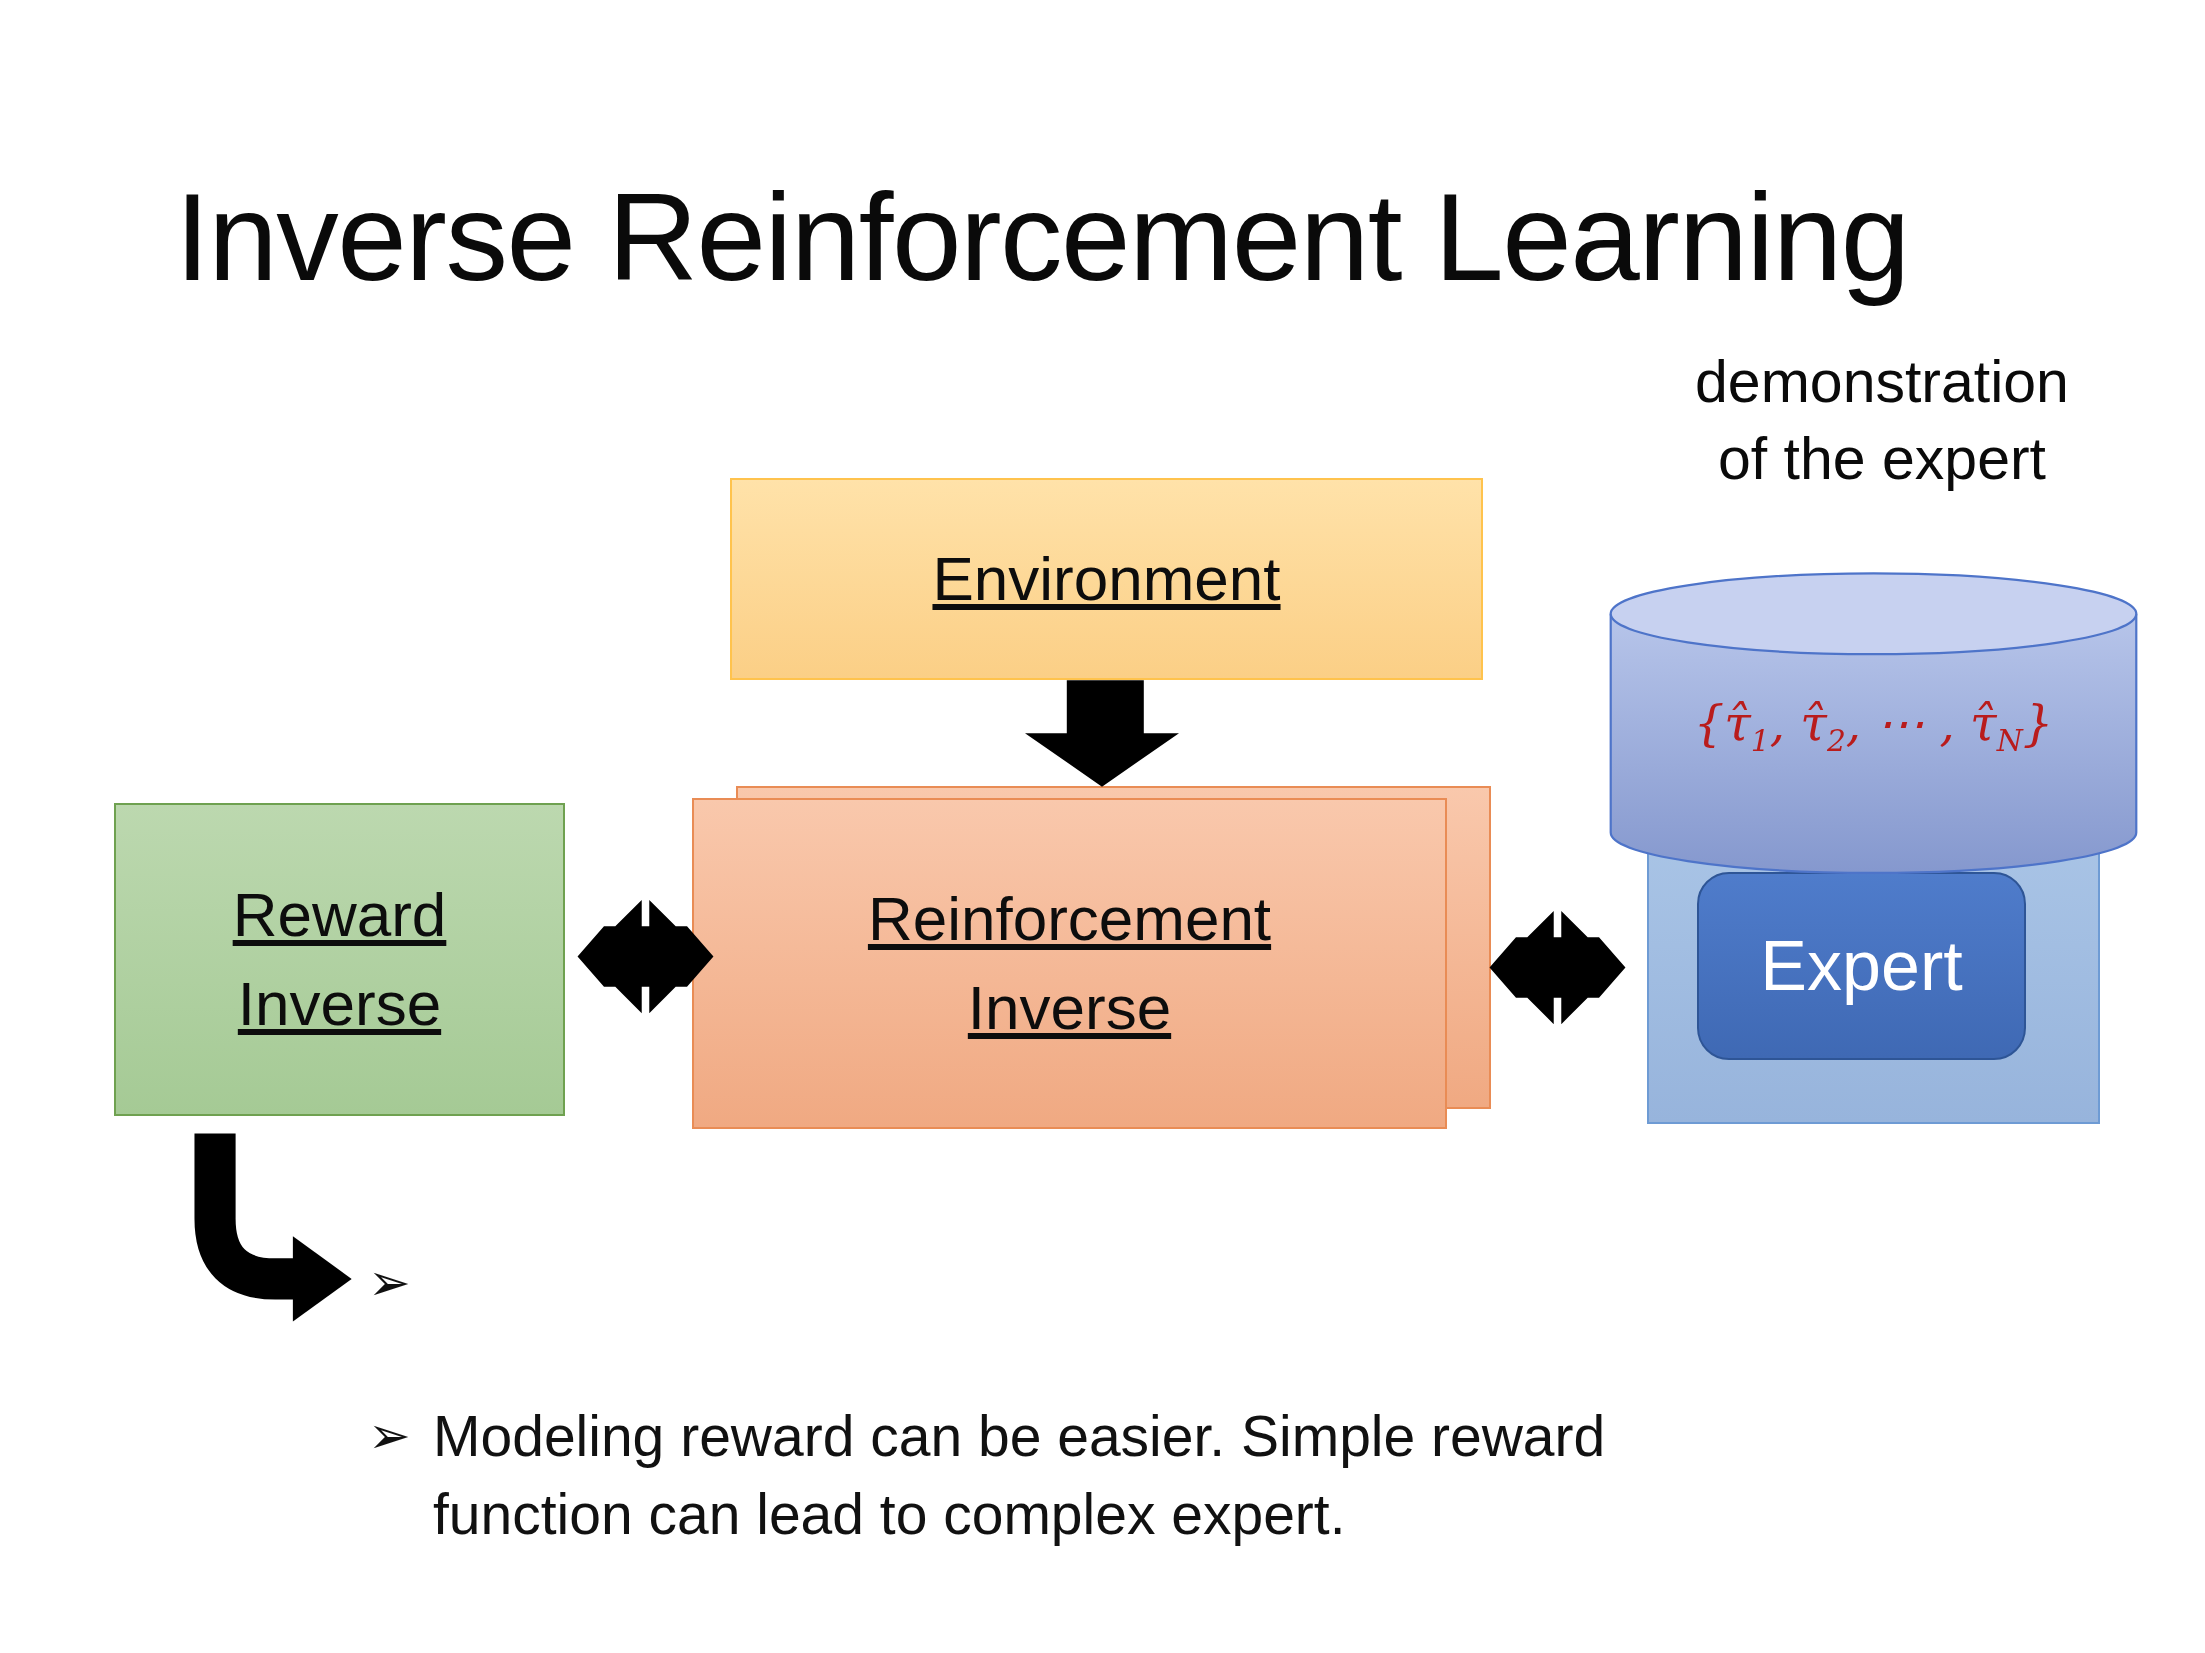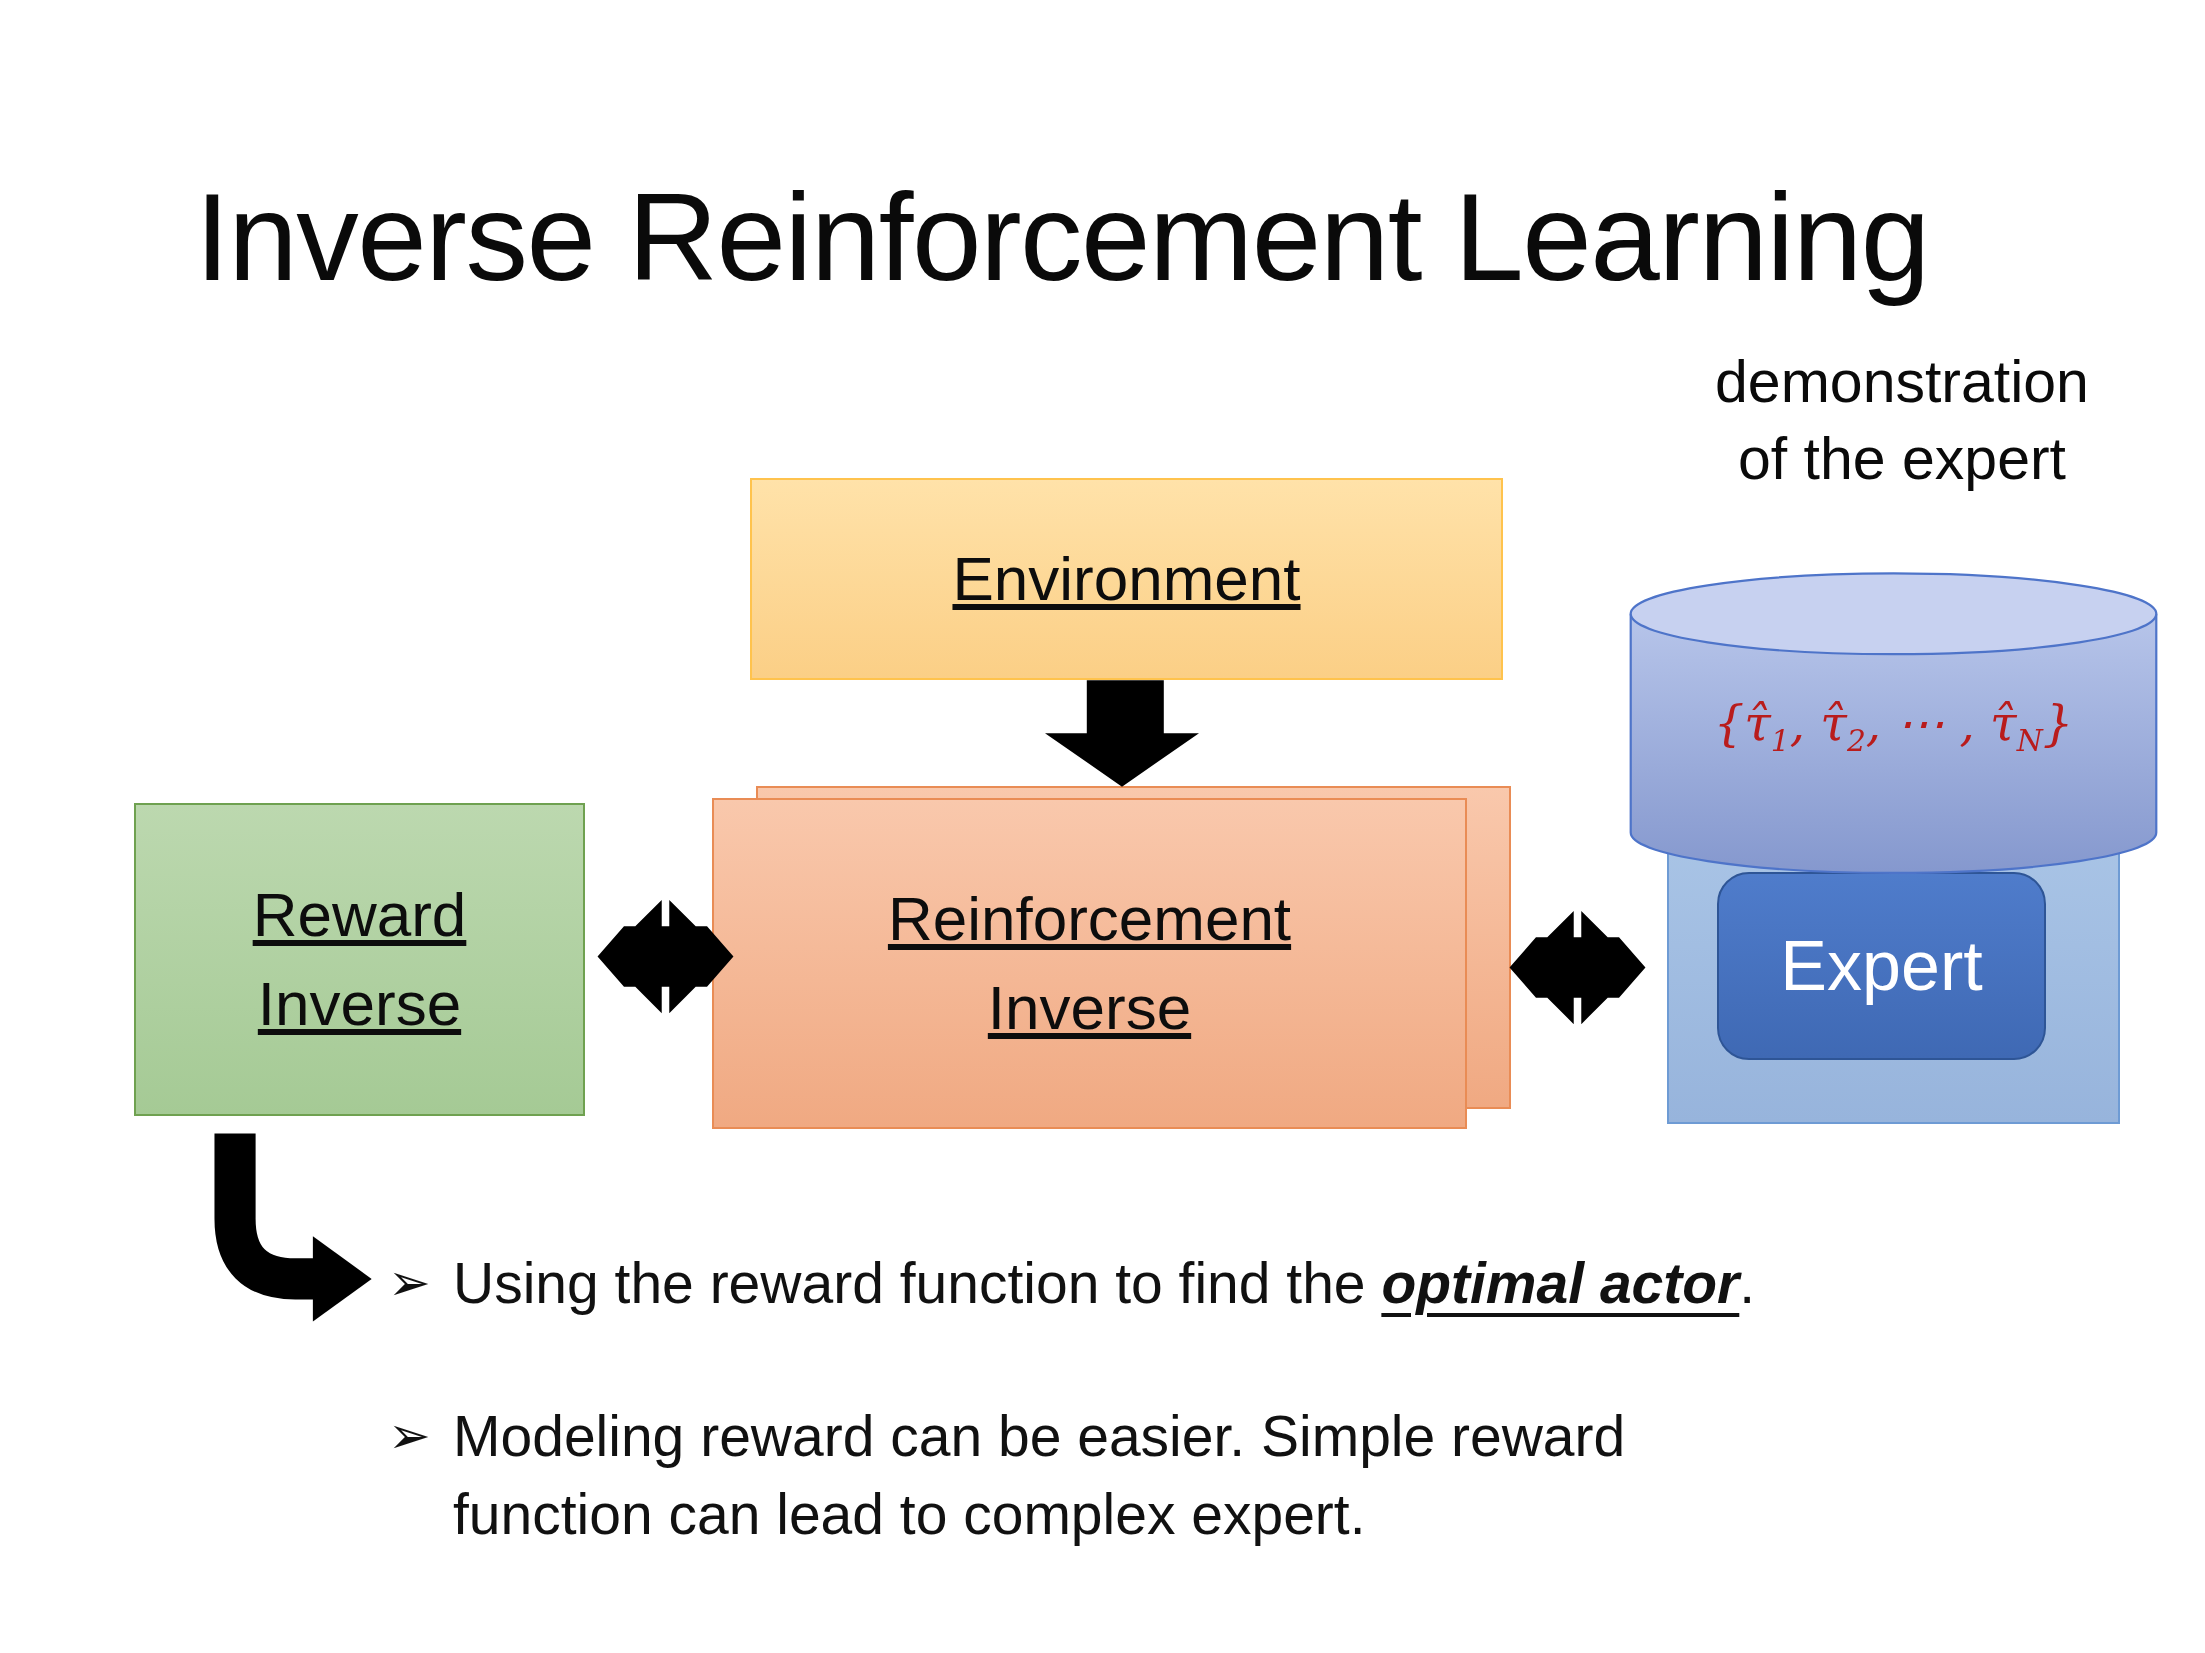--- a/index.html
+++ b/index.html
@@ -1,17 +1,17 @@
 <!DOCTYPE html>
 <html style="--env_fill_top: #FFE2A9; --env_fill_bottom: #FBCF86; --env_border: #FFC34D; --reward_fill_top: #BCD8AF; --reward_fill_bottom: #A5CA95; --reward_border: #6FA150; --rl_fill_top: #F9C8AC; --rl_fill_bottom: #F0A982; --rl_border: #E98C55; --expert_container_top: #ABC6E7; --expert_container_bottom: #97B4DC; --expert_container_border: #6E9BD4; --expert_fill: #4472C4; --expert_border: #2E5596; --cylinder_top_face: #C7D1F0; --cylinder_body_top: #B7C5EA; --cylinder_body_bottom: #8598CE; --cylinder_border: #4E74C9; --arrow_color: #000000;font-size:11.8px"><head>
 <meta charset="utf-8">
 <style>
   html,body{margin:0;padding:0;background:#ffffff;}
   body{width:2205px;height:1654px;font-family:"Liberation Sans",sans-serif;}
-  .slide{position:relative;width:2140px;height:1654px;background:#ffffff;overflow:hidden;margin-left:20px;}
+  .slide{position:relative;width:2140px;height:1654px;background:#ffffff;overflow:hidden;}
 
   .title{position:absolute;left:175px;top:165px;font-size:125px;font-weight:400;
          color:#0a0a0a;letter-spacing:-1.5px;white-space:nowrap;}
 
   .demo-label{position:absolute;left:1533px;top:344px;width:698px;text-align:center;
               font-size:59px;line-height:1.30;color:#0a0a0a;}
 
   .box{position:absolute;box-sizing:border-box;display:flex;flex-direction:column;
        align-items:center;justify-content:center;text-align:center;color:#0d0d0d;}
   .box .lbl{font-size:62px;line-height:1.42;text-decoration:underline;}
@@ -119,21 +119,20 @@
   </svg>
 
   <svg class="arrow-layer" style="left:184px;top:1132px;" width="173" height="202" viewBox="0 0 235 275" xmlns="http://www.w3.org/2000/svg">
     <path d="M 42 2 L 42 118 Q 42 200 124 200 L 150 200" fill="none" stroke="#000000" stroke-width="56"></path>
     <polygon points="148,142 148,258 228,200" fill="#000000"></polygon>
   </svg>
 
   <div class="bullets">
     <div class="bullet-row">
       <span class="marker">➢</span>
-      <span class="btext"><span>Using the reward function to find the </span><span class="emph">optimal actor</span><span>.</span></span>
     </div>
     <div class="bullet-row second">
       <span class="marker">➢</span>
       <span class="btext">
         <div>Modeling reward can be easier. Simple reward</div>
         <div>function can lead to complex expert.</div>
       </span>
     </div>
   </div>
 

